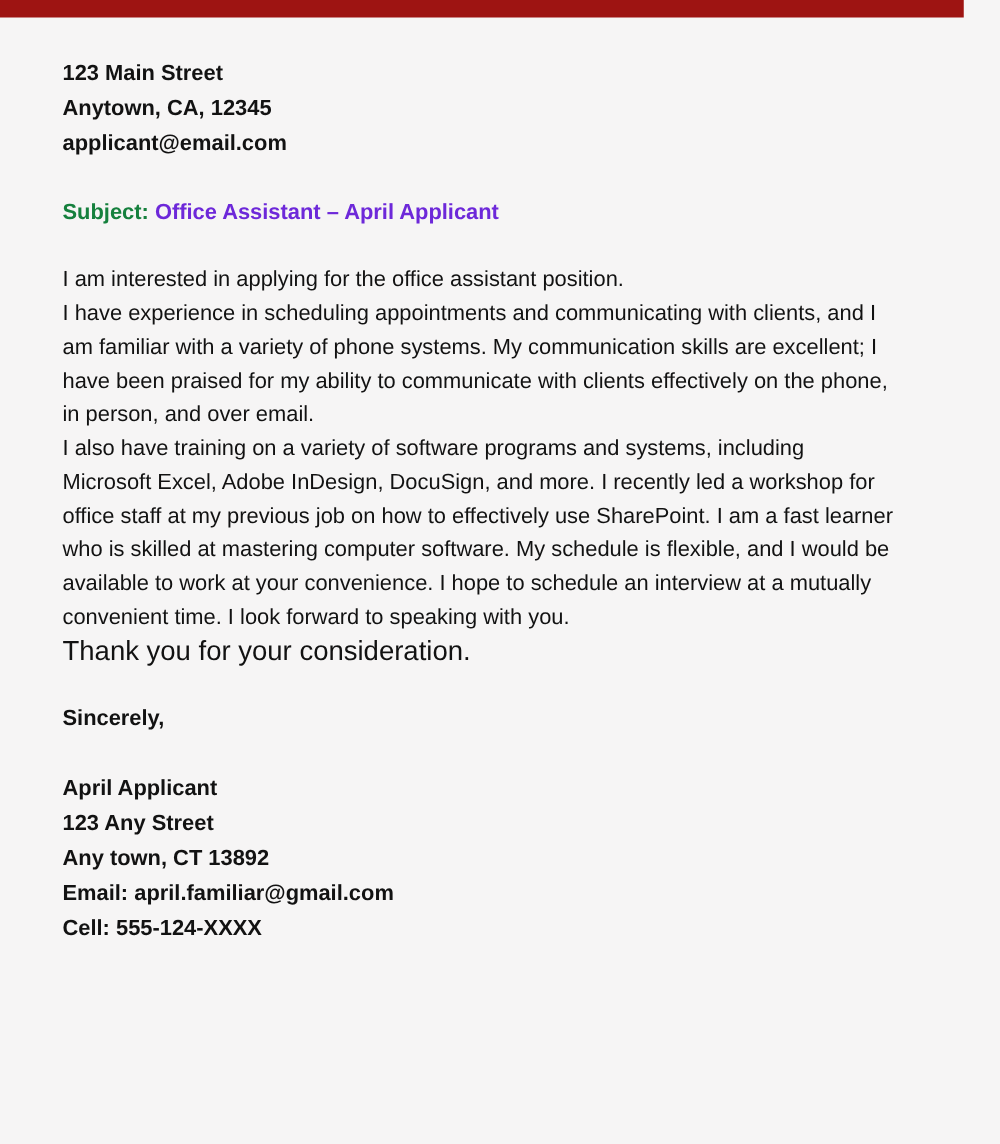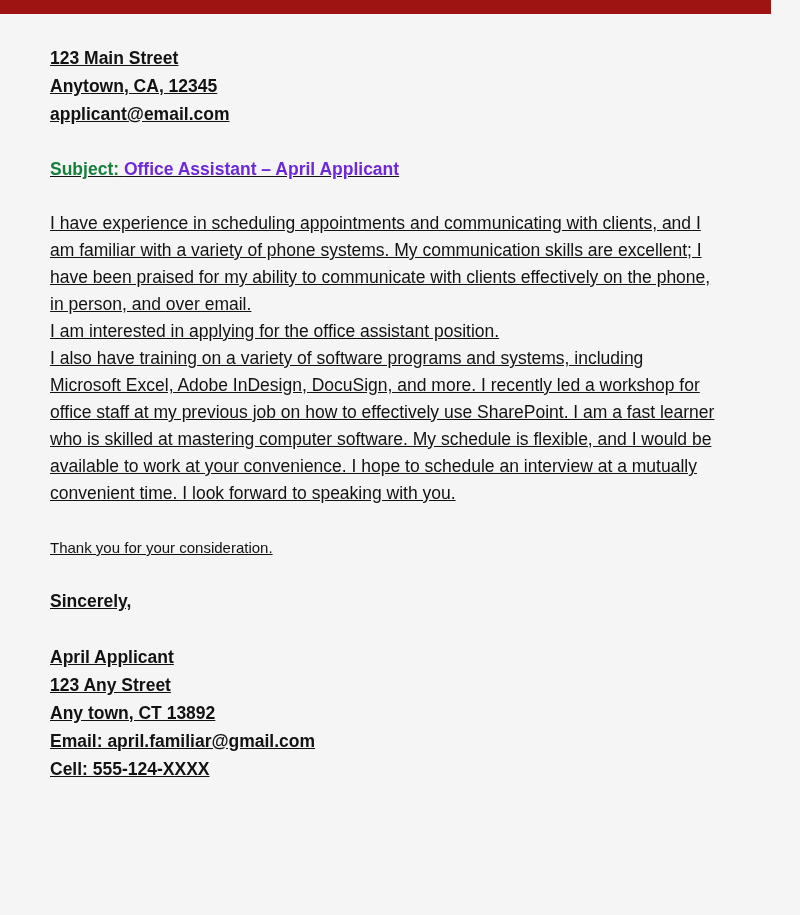--- a/index.html
+++ b/index.html
@@ -14,21 +14,20 @@
     font-family: "Liberation Sans", "DejaVu Sans", sans-serif;
     color: #121212;
     overflow: hidden;
   }
 
   .page {
     width: 771px;
     height: 915px;
     background: #f6f5f5;
     position: relative;
-    text-decoration: underline;
   }
 
   .top-bar {
     width: 100%;
     height: 14px;
     background: #9e1412;
   }
 
   .content {
     padding: 30px 55px 0 50px;
@@ -58,22 +57,21 @@
 
   .body-block {
     margin-top: 26px;
     font-size: 17.5px;
     line-height: 27px;
   }
 
   .body-block p { margin: 0; }
 
   .thanks-line {
-    margin-top: 27px;
-    font-size: 15px;
+    font-size: 22px;
     line-height: 27px;
   }
 
   .closing-line {
     margin-top: 27px;
     font-weight: 700;
     font-size: 17.5px;
     line-height: 27px;
   }
 
@@ -99,22 +97,22 @@
       <div>applicant@email.com</div>
     </div>
 
     <div class="subject-line">
       <span class="subject-label">Subject:</span>
       <span class="subject-value">Office Assistant – April Applicant</span>
     </div>
 
 
     <div class="body-block">
+      <p>I am interested in applying for the office assistant position.</p>
       <p>I have experience in scheduling appointments and communicating with clients, and I am familiar with a variety of phone systems. My communication skills are excellent; I have been praised for my ability to communicate with clients effectively on the phone, in person, and over email.</p>
-      <p>I am interested in applying for the office assistant position.</p>
       <p>I also have training on a variety of software programs and systems, including Microsoft Excel, Adobe InDesign, DocuSign, and more. I recently led a workshop for office staff at my previous job on how to effectively use SharePoint. I am a fast learner who is skilled at mastering computer software. My schedule is flexible, and I would be available to work at your convenience. I hope to schedule an interview at a mutually convenient time. I look forward to speaking with you.</p>
     </div>
 
     <div class="thanks-line">Thank you for your consideration.</div>
 
     <div class="closing-line">Sincerely,</div>
 
     <div class="signature-block">
       <div>April Applicant</div>
       <div>123 Any Street</div>

